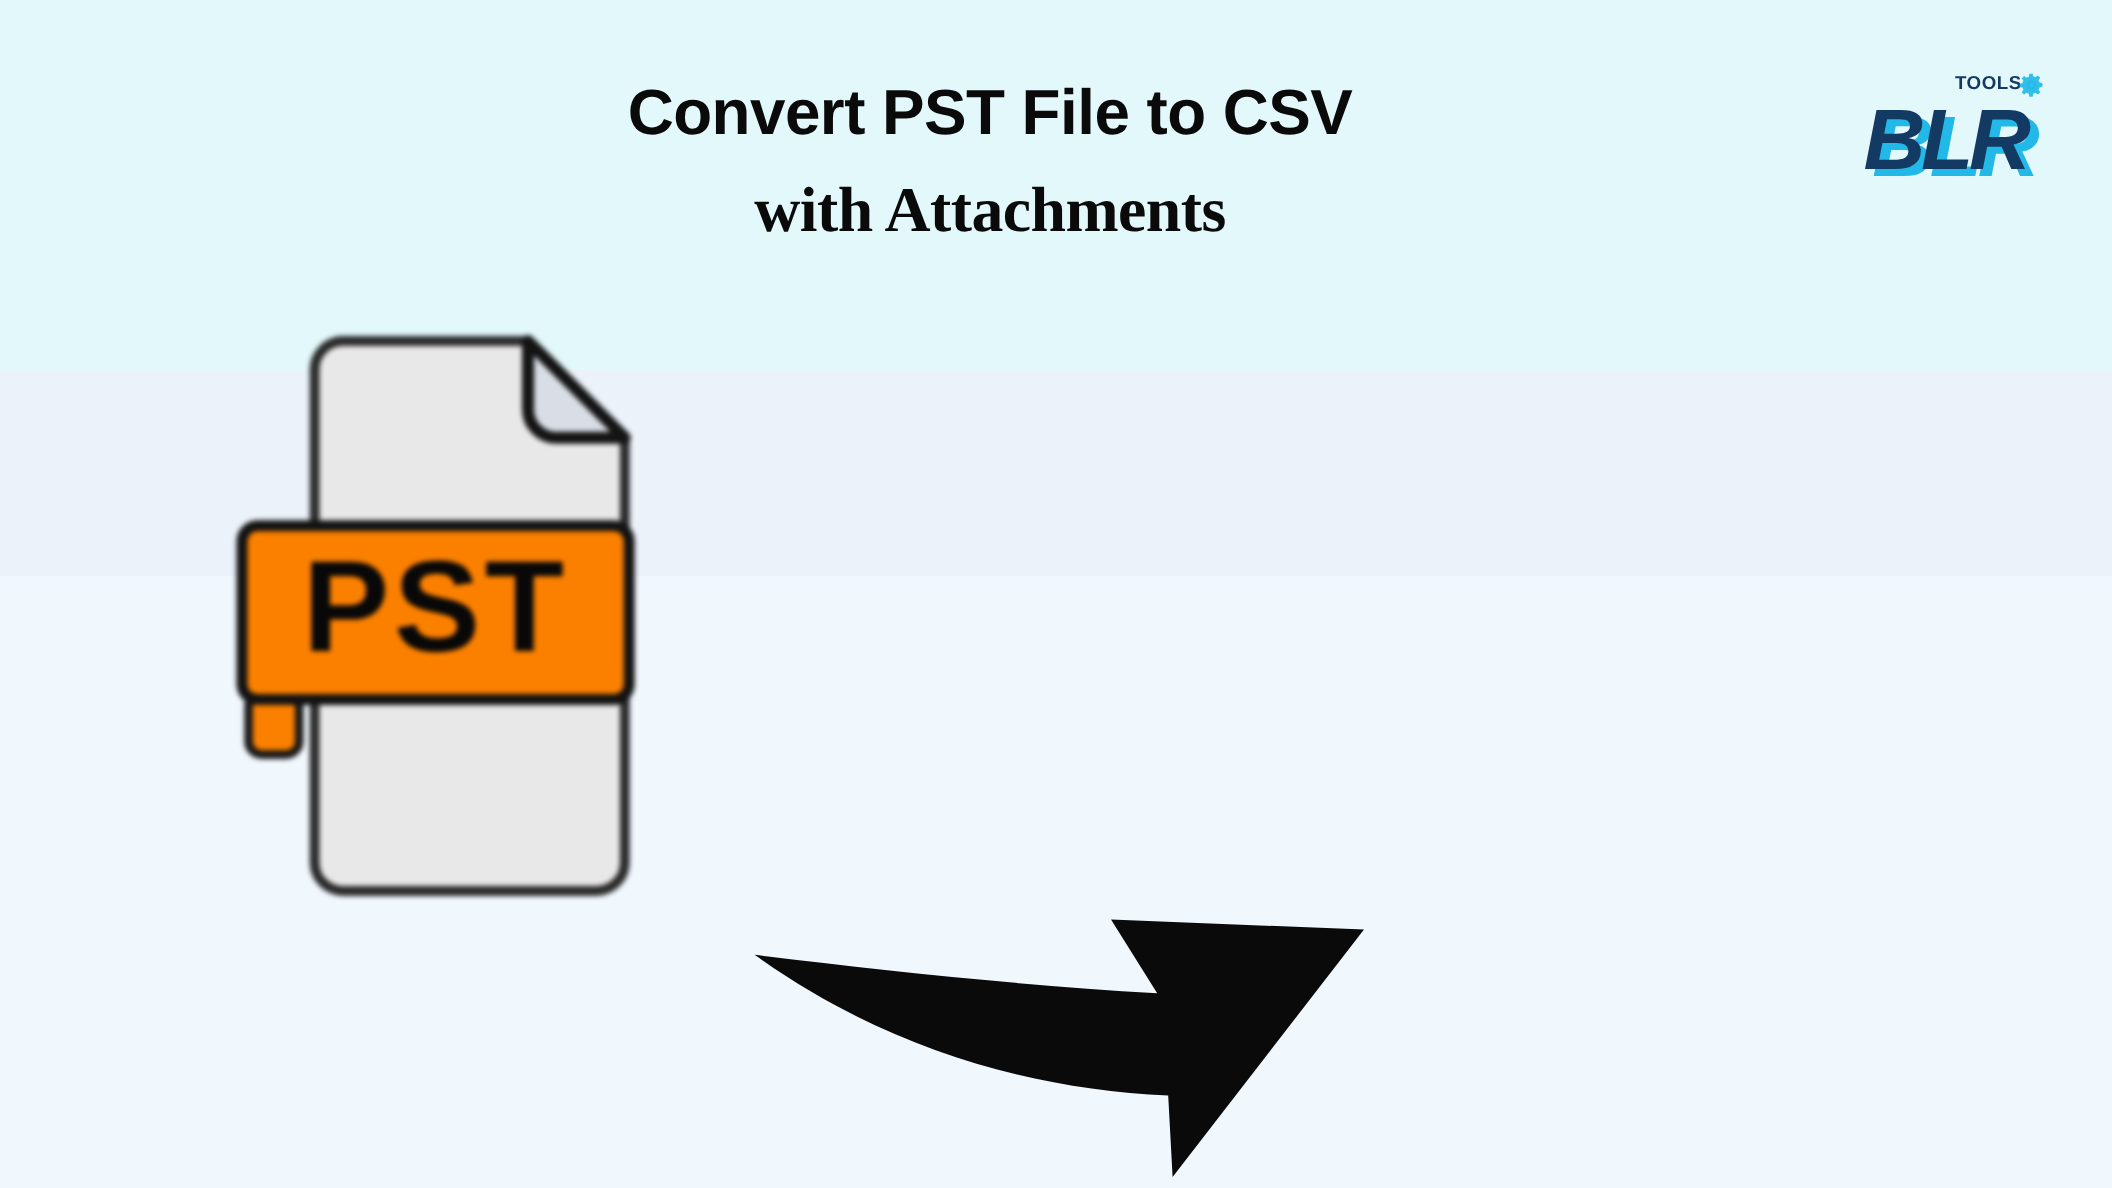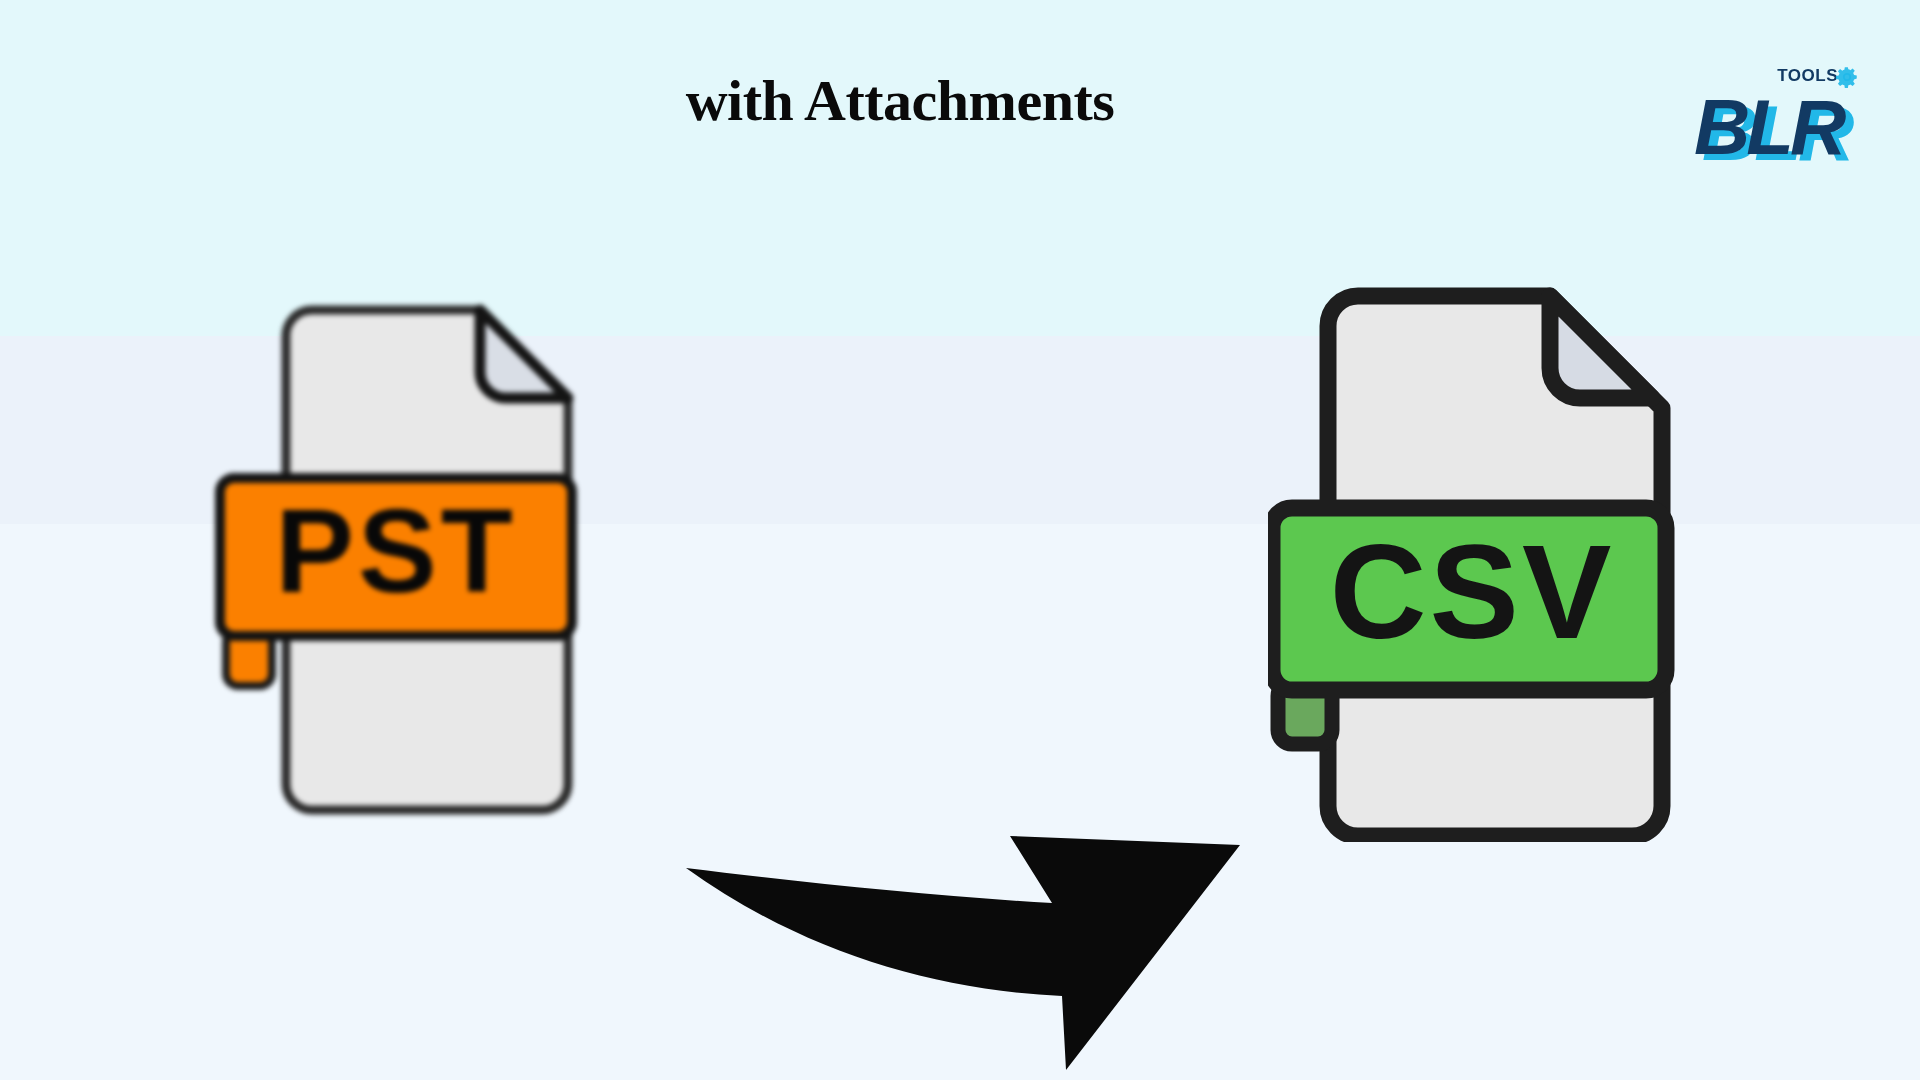--- a/index.html
+++ b/index.html
@@ -114,20 +114,21 @@
 </head>
 <body>
 
 <div id="banner">
 
   <div class="bg-band" id="band-top"></div>
   <div class="bg-band" id="band-middle"></div>
   <div class="bg-band" id="band-bottom"></div>
 
   <div id="heading">
+    <span class="line line-1">Convert PST File to CSV</span>
     <span class="line line-2">with Attachments</span>
   </div>
 
   <div id="logo">
     <span id="logo-tools">TOOLS</span>
     <span id="logo-gear">
       <svg width="26" height="26" viewBox="0 0 24 24" aria-hidden="true">
         <path fill="#22b8e8" d="M12 8.2a3.8 3.8 0 1 0 0 7.6 3.8 3.8 0 0 0 0-7.6zm0 5.9a2.1 2.1 0 1 1 0-4.2 2.1 2.1 0 0 1 0 4.2z"></path>
         <path fill="#22b8e8" d="M21 13.4v-2.8l-2.5-.42a6.9 6.9 0 0 0-.8-1.93l1.47-2.05-1.98-1.98-2.05 1.47a6.9 6.9 0 0 0-1.93-.8L12.8 2.9h-2.8l-.42 2.5a6.9 6.9 0 0 0-1.93.8L5.6 4.73 3.62 6.71 5.09 8.76a6.9 6.9 0 0 0-.8 1.93L1.8 11.1v2.8l2.5.42c.17.68.44 1.32.8 1.93L3.62 18.3l1.98 1.98 2.05-1.47c.61.36 1.25.63 1.93.8l.42 2.5h2.8l.42-2.5a6.9 6.9 0 0 0 1.93-.8l2.05 1.47 1.98-1.98-1.47-2.05c.36-.61.63-1.25.8-1.93L21 13.4z" opacity="0.92"></path>
       </svg>
@@ -144,34 +145,20 @@
       <path d="M266 10 v62 a26 26 0 0 0 26 26 h62 z" fill="#d9dee6" stroke="#141414" stroke-width="11" stroke-linejoin="round"></path>
 
       <rect x="12" y="330" width="46" height="56" rx="12" fill="#fb8000" stroke="#1a1a1a" stroke-width="8"></rect>
 
       <rect x="6" y="178" width="352" height="158" rx="14" fill="#fb8000" stroke="#131313" stroke-width="10"></rect>
       <text x="182" y="292" text-anchor="middle" font-family="Liberation Sans, sans-serif" font-size="118" font-weight="bold" fill="#080808" letter-spacing="4">PST</text>
     </svg>
     
   </div>
 
-  <div id="csv-icon">
-    <svg viewBox="0 0 470 560" width="470" height="560" aria-hidden="true">
-
-      <path d="M60 44 a30 30 0 0 1 30 -30 h192 l112 112 v398 a30 30 0 0 1 -30 30 h-274 a30 30 0 0 1 -30 -30 z" fill="#e8e8e8" stroke="#1e1e1e" stroke-width="17" stroke-linejoin="round" stroke-linecap="round"></path>
-
-      <path d="M282 14 v72 a30 30 0 0 0 30 30 h72 z" fill="#d6dbe4" stroke="#1e1e1e" stroke-width="17" stroke-linejoin="round"></path>
-
-      <rect x="10" y="400" width="54" height="62" rx="14" fill="#6aa85d" stroke="#1e1e1e" stroke-width="15"></rect>
-
-      <rect x="4" y="226" width="394" height="182" rx="20" fill="#5cc84f" stroke="#1e1e1e" stroke-width="17"></rect>
-      <text x="204" y="356" text-anchor="middle" font-family="Liberation Sans, sans-serif" font-size="134" font-weight="bold" fill="#141414" letter-spacing="3">CSV</text>
-    </svg>
-    
-  </div>
 
   <div id="arrow">
     <svg viewBox="0 0 640 270" width="640" height="270" aria-hidden="true">
       <path d="M6 68
                C 120 150, 250 190, 382 196
                L 386 270
                L 560 45
                L 330 36
                L 372 103
                C 250 96, 120 82, 6 68 Z" fill="#0a0a0a"></path>

